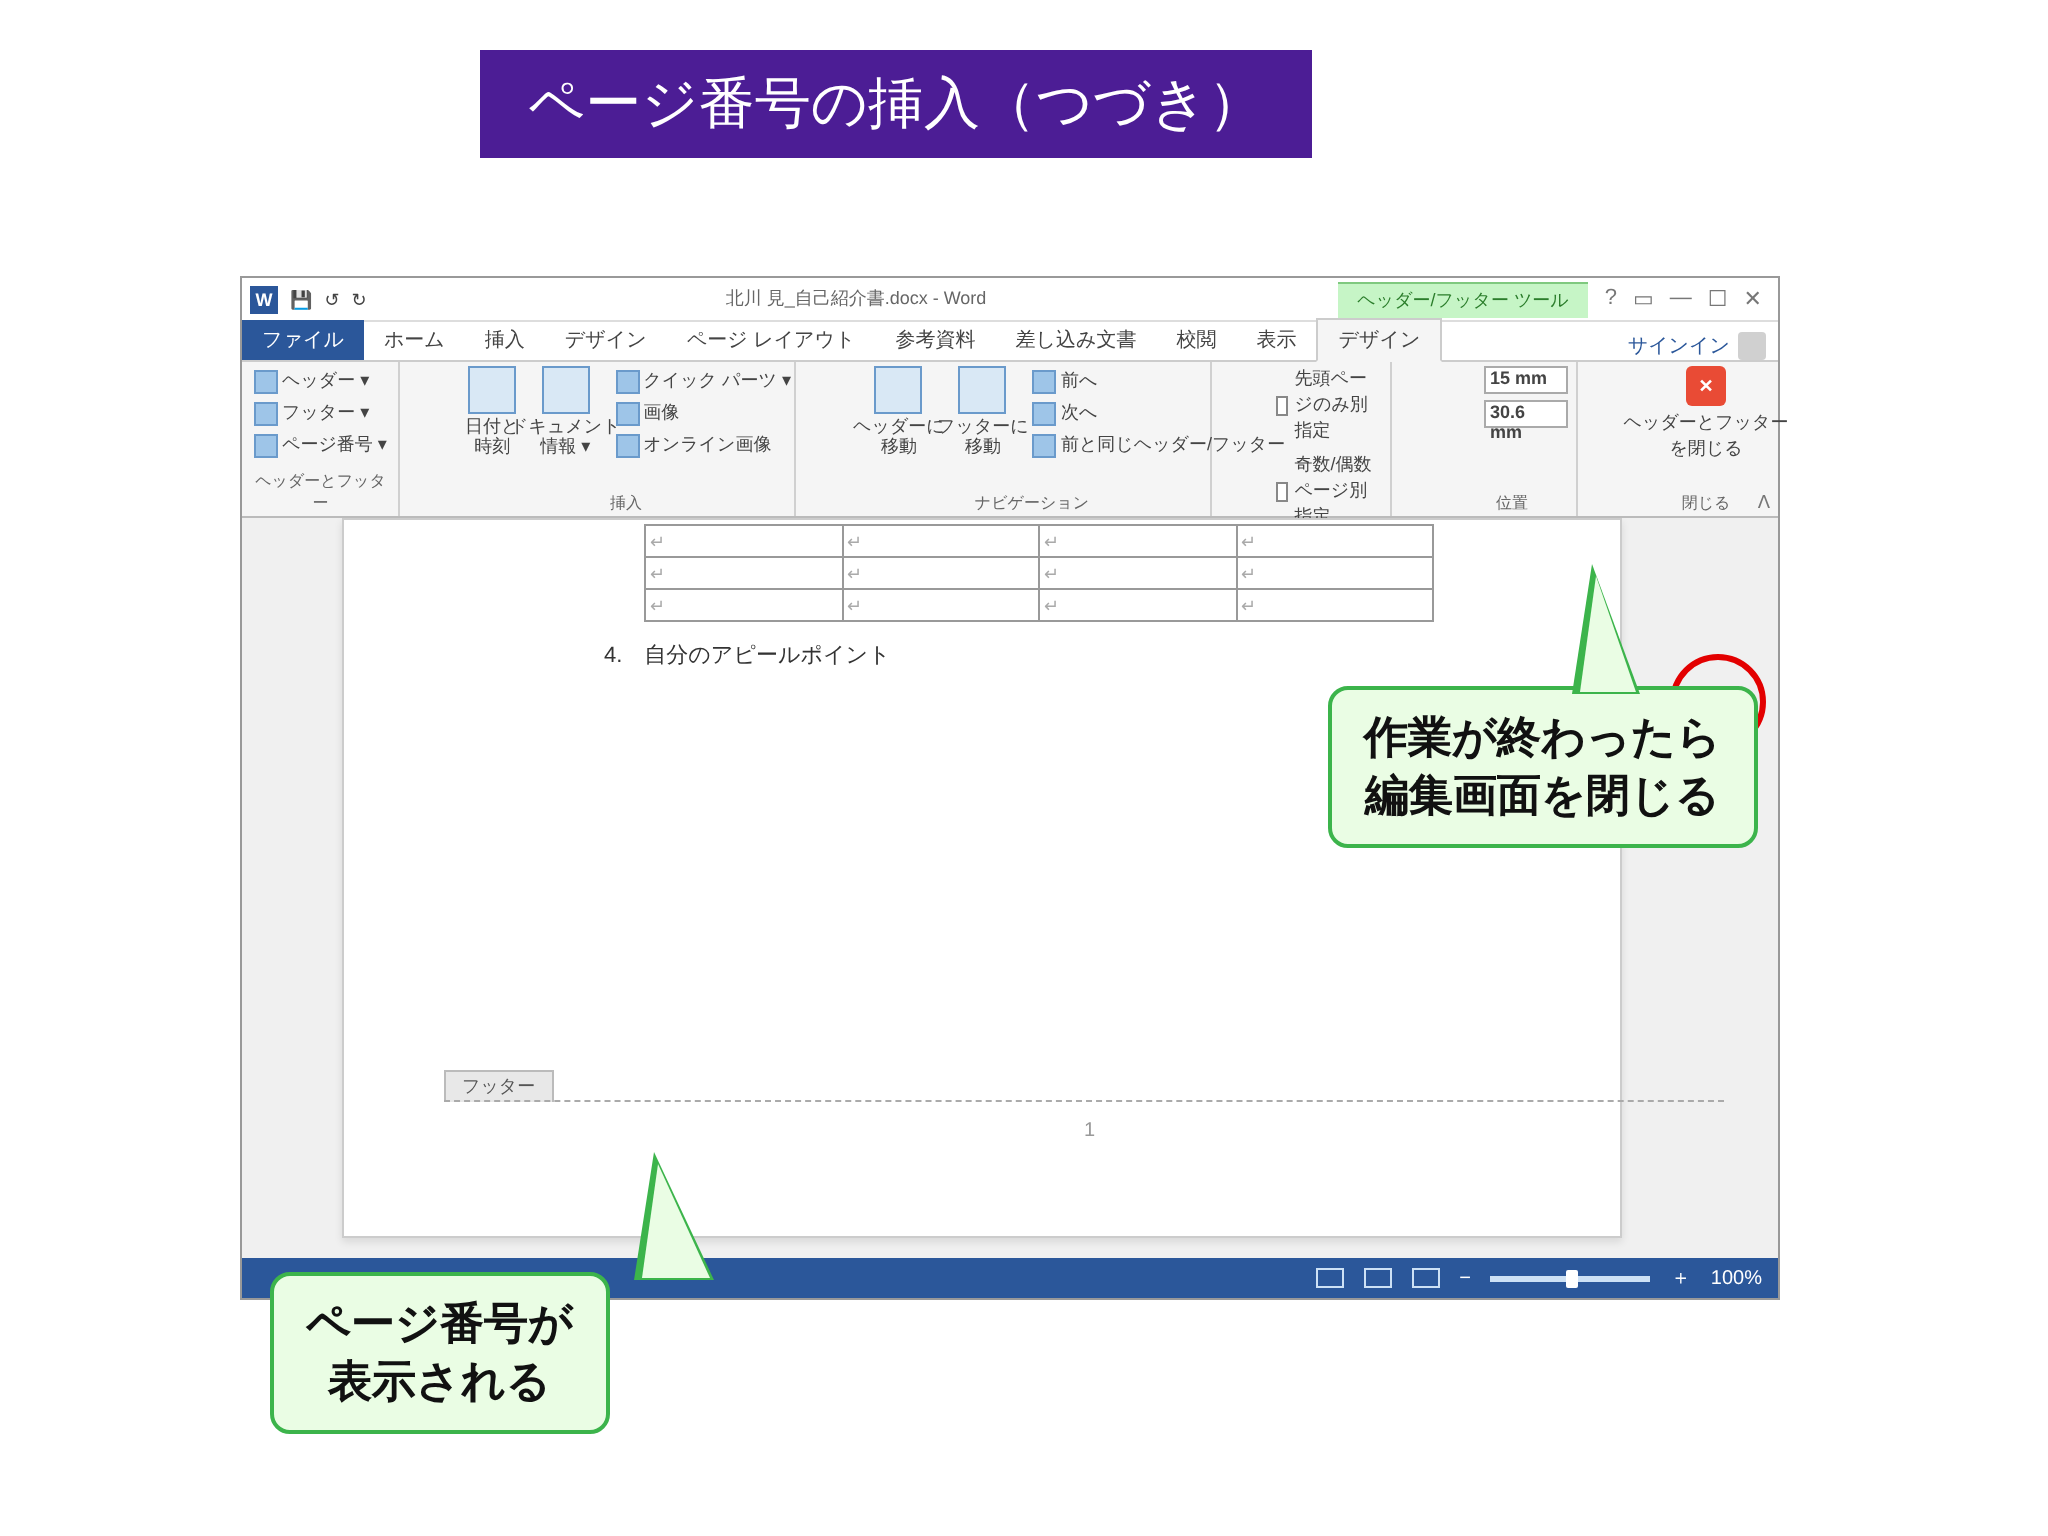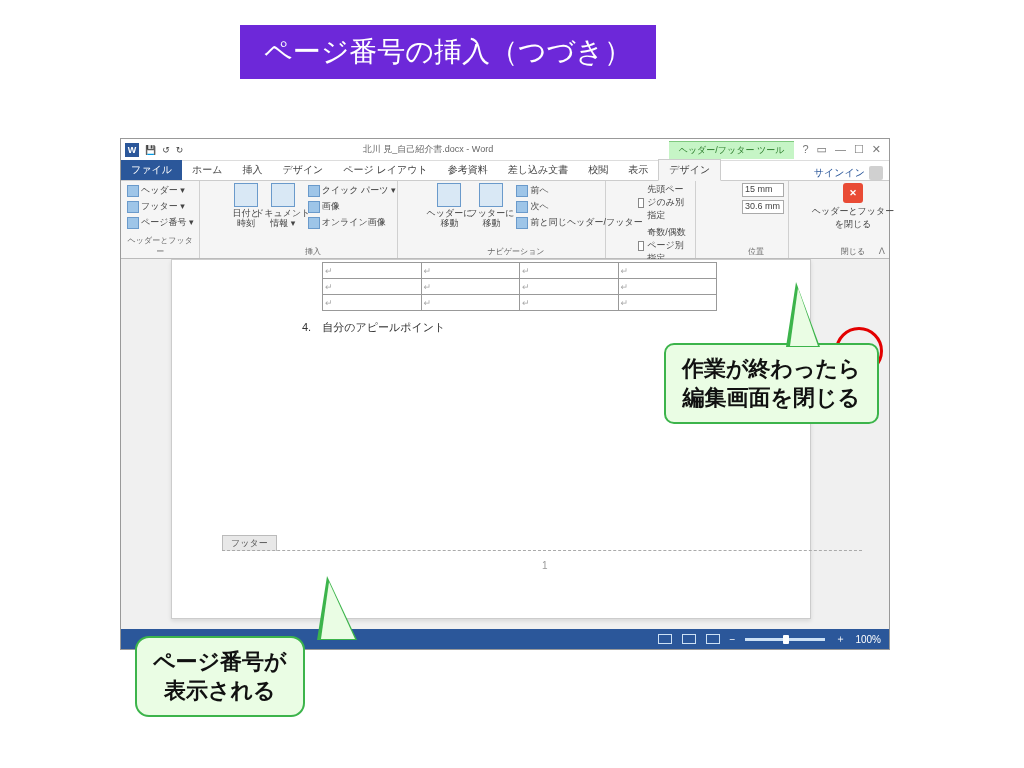--- a/index.html
+++ b/index.html
@@ -1,17 +1,17 @@
 <!DOCTYPE html>
 <html><head>
 <meta charset="utf-8">
 <style>
 * { margin: 0; padding: 0; box-sizing: border-box; font-family: "Meiryo", "MS PGothic", sans-serif; }
 body { background: #fff; width: 1024px; height: 768px; position: relative; }
-.slide-title { position: absolute; left: 240px; top: 25px; background: #6d28d9; color: #fff; font-size: 28px; padding: 8px 24px; font-family: Liberation Serif, serif; }
+.slide-title { position: absolute; left: 240px; top: 25px; background: #4c1d95; color: #fff; font-size: 28px; padding: 8px 24px; font-family: Liberation Serif, serif; }
 .word-window { position: absolute; left: 120px; top: 138px; width: 770px; height: 512px; background: #f0f0f0; border: 1px solid #999; }
 .titlebar { height: 22px; background: #fff; display: flex; align-items: center; font-size: 9px; color: #444; border-bottom: 1px solid #ddd; }
 .titlebar .qat { display: flex; align-items: center; padding: 0 4px; gap: 6px; }
 .titlebar .wicon { width: 14px; height: 14px; background: #2b579a; color: #fff; display: flex; align-items: center; justify-content: center; font-size: 9px; font-weight: bold; }
 .titlebar .doc { flex: 1; text-align: center; color: #666; }
 .titlebar .ctxtab { background: #c6f5c6; padding: 2px 10px; font-size: 9px; color: #2b7d2b; border-top: 1px solid #7fc97f; }
 .titlebar .winctl { display: flex; gap: 8px; padding: 0 8px; color: #777; font-size: 11px; }
 .tabbar { height: 20px; background: #fff; display: flex; align-items: flex-end; font-size: 10px; color: #444; border-bottom: 1px solid #ccc; }
 .tabbar .tab { padding: 3px 10px; cursor: default; }
 .tabbar .file { background: #2b579a; color: #fff; }
@@ -22,40 +22,40 @@
 .rgroup { border-right: 1px solid #d0d0d0; display: flex; flex-direction: column; padding: 2px 4px 0 4px; }
 .rgroup .body { flex: 1; display: flex; align-items: flex-start; gap: 4px; }
 .rgroup .label { text-align: center; font-size: 8px; color: #666; padding: 1px 0; }
 .rbtn-sm { display: flex; align-items: center; gap: 2px; padding: 1px 2px; white-space: nowrap; }
 .rbtn-sm .ic { width: 12px; height: 12px; background: #9ec5e8; border: 1px solid #6a9acb; }
 .vstack { display: flex; flex-direction: column; gap: 1px; }
 .rbtn-lg { display: flex; flex-direction: column; align-items: center; gap: 2px; width: 38px; text-align: center; line-height: 1.1; }
 .rbtn-lg .ic { width: 24px; height: 24px; background: #d9e8f5; border: 1px solid #6a9acb; }
 .chk { display: flex; align-items: center; gap: 3px; }
 .chk .box { width: 10px; height: 10px; border: 1px solid #888; background: #fff; display:flex; align-items:center; justify-content:center; font-size:8px; color:#2b579a;}
-.spin { display: flex; align-items: flex-end; gap: 2px; }
+.spin { display: flex; align-items: flex-end; gap: 2px; font-weight: bold; }
 .spin .box { width: 42px; height: 14px; border: 1px solid #aaa; background: #fff; padding: 0 2px; font-size: 9px; }
 .close-hf { display: flex; flex-direction: column; align-items: center; gap: 2px; }
 .close-hf .x { width: 20px; height: 20px; background: #e94b35; color: #fff; display: flex; align-items: center; justify-content: center; font-weight: bold; border-radius: 3px; }
 .ribbon-collapse { position:absolute; right:4px; bottom:2px; font-size:9px; color:#777;}
 .docarea { position: relative; height: 370px; background: #f0f0f0; overflow: hidden; }
 .page { position: absolute; left: 50px; top: 0; width: 640px; height: 360px; background: #fff; border: 1px solid #ccc; box-shadow: 0 2px 4px rgba(0,0,0,.1); }
 .tbl { position: absolute; left: 150px; top: 2px; width: 395px; border-collapse: collapse; }
 .tbl td { border: 1px solid #999; height: 16px; font-size: 9px; color: #aaa; padding: 0 2px; }
 .body-text { position: absolute; left: 130px; top: 60px; font-size: 11px; color: #333; }
 .footer-tab { position: absolute; left: 50px; top: 275px; background: #e8e8e8; border: 1px solid #bbb; border-bottom: none; padding: 1px 8px; font-size: 9px; color: #555; }
 .footer-line { position: absolute; left: 50px; top: 290px; width: 640px; border-top: 1px dashed #aaa; }
 .pagenum { position: absolute; left: 370px; top: 300px; font-size: 10px; color: #999; }
 .statusbar { position: absolute; left: 0; right: 0; bottom: 0; height: 20px; background: #2b579a; color: #fff; display: flex; align-items: center; justify-content: flex-end; font-size: 10px; padding: 0 8px; gap: 10px; }
 .sv-icon{ width:14px; height:10px; border:1px solid #cde1f5;}
 .zoom-slider { width: 80px; height: 3px; background: #cde1f5; position: relative; }
 .zoom-slider .knob { position: absolute; left: 38px; top: -3px; width: 6px; height: 9px; background: #fff; border-radius:1px;}
 .callout { position: absolute; background: #eafde4; border: 2px solid #3cb44b; border-radius: 10px; padding: 10px 16px; font-size: 22px; color: #111; text-align: center; line-height: 1.3; font-weight: bold; }
 .callout.c1 { left: 664px; top: 343px; }
-.callout.c2 { left: 135px; top: 636px; border-radius: 14px; }
+.callout.c2 { left: 135px; top: 636px; }
 .callout .tail { position: absolute; width: 0; height: 0; }
 .c1 .tail { left: 120px; top: -63px; border-left: 10px solid transparent; border-right: 24px solid transparent; border-bottom: 65px solid #3cb44b; }
 .c1 .tail::after { content: ""; position: absolute; left: -6px; top: 6px; border-left: 8px solid transparent; border-right: 20px solid transparent; border-bottom: 58px solid #eafde4; }
 .c2 .tail { left: 180px; top: -62px; border-left: 10px solid transparent; border-right: 30px solid transparent; border-bottom: 64px solid #3cb44b; }
 .c2 .tail::after { content: ""; position: absolute; left: -6px; top: 6px; border-left: 8px solid transparent; border-right: 26px solid transparent; border-bottom: 57px solid #eafde4; }
 .red-circle { position: absolute; left: 835px; top: 327px; width: 48px; height: 48px; border: 3px solid #e30000; border-radius: 50%; }
 </style>
 </head>
 <body>
 

